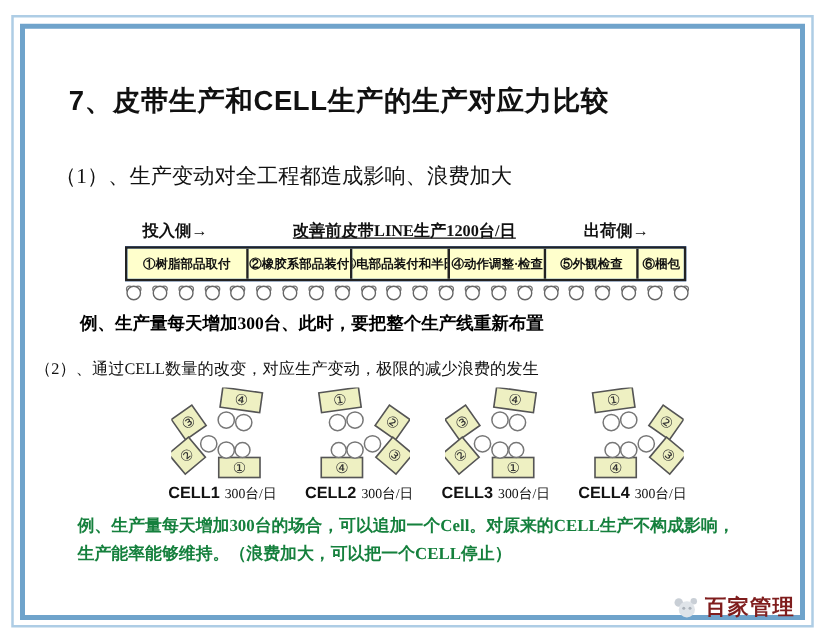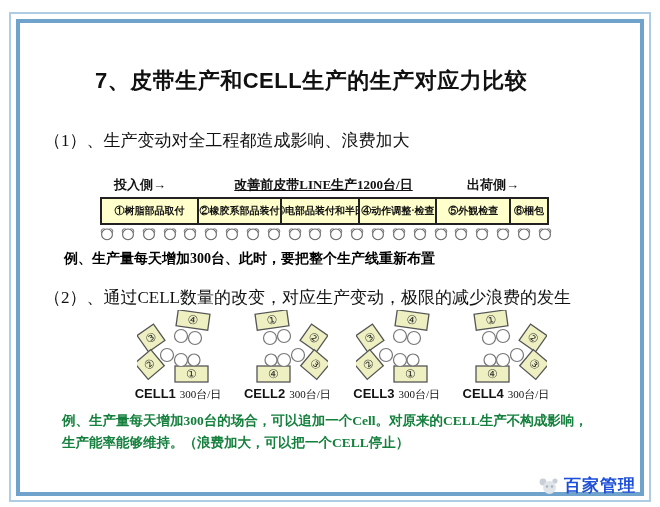--- a/index.html
+++ b/index.html
@@ -5,21 +5,21 @@
   html,body{margin:0;padding:0;background:#fff;}
   .slide{position:relative;width:660px;height:507px;background:#ffffff;overflow:hidden;
          font-family:"Liberation Serif","DejaVu Serif",serif;color:#111;}
   .frame-outer{position:absolute;left:9px;top:12px;right:9px;bottom:5px;
                border:2px solid #aecde5;pointer-events:none;}
   .frame-inner{position:absolute;left:16px;top:19px;right:16px;bottom:11px;
                border:4px solid #6fa3cb;pointer-events:none;}
 
   .title{position:absolute;left:55px;top:66px;width:560px;
          font-family:"Liberation Sans","DejaVu Sans",sans-serif;
-         font-weight:bold;font-size:22px;letter-spacing:.5px;margin-left:40px;}
+         font-weight:bold;font-size:22px;letter-spacing:.5px;}
   .h1{position:absolute;left:44px;top:129px;width:560px;font-size:17px;}
 
   
   .belt-labels{position:absolute;left:100px;top:176px;width:447px;height:18px;
                font-size:13px;font-weight:bold;}
   .belt-labels .in{position:absolute;left:14px;top:0;}
   .belt-labels .mid{position:absolute;left:0;right:0;text-align:center;top:0;text-decoration:underline;}
   .belt-labels .out{position:absolute;right:28px;top:0;}
   .process-table{position:absolute;left:100px;top:197px;width:445px;height:24px;
                  display:flex;border:2px solid #222;background:#3b82f6;}
@@ -27,36 +27,36 @@
                border-right:2px solid #222;background:#ffffcc;
                font-size:10px;font-weight:bold;white-space:nowrap;overflow:hidden;}
   .process-box:last-child{border-right:none;}
   .workers-row{position:absolute;left:100px;top:227px;width:452px;height:16px;
                display:flex;justify-content:space-between;}
   .worker{width:14px;height:14px;display:inline-block;}
 
   .example1{position:absolute;left:64px;top:250px;width:560px;
             font-size:14px;font-weight:bold;color:#000000;}
 
-  .h2{position:absolute;left:44px;top:286px;width:590px;font-size:17px;}
+  .h2{position:absolute;left:28px;top:286px;width:590px;font-size:13px;}
 
   .cells-row{position:absolute;left:132px;top:310px;width:420px;height:92px;
              display:flex;justify-content:space-between;}
   .cell-block{width:92px;display:flex;flex-direction:column;align-items:center;}
   .cell-diagram{width:82px;height:74px;}
   .cell-caption{margin-top:2px;font-size:12px;white-space:nowrap;}
   .cell-caption .cname{font-family:"Liberation Sans","DejaVu Sans",sans-serif;
                        font-weight:bold;font-size:13px;}
   .cell-caption .ccap{font-size:11px;margin-left:4px;}
 
   .example2{position:absolute;left:62px;top:410px;width:560px;
             font-size:13.5px;font-weight:bold;color:#15803d;line-height:1.65;}
 
   .watermark{position:absolute;right:24px;bottom:10px;display:flex;align-items:center;
-             color:#1d4ed8;font-family:"Liberation Sans","DejaVu Sans",sans-serif;
+             color:#7f1d1d;font-family:"Liberation Sans","DejaVu Sans",sans-serif;
              font-size:17px;font-weight:bold;letter-spacing:1px;}
   .watermark svg{margin-right:4px;}
 </style>
 </head>
 <body>
 
 <div class="slide">
   <div class="frame-outer"></div>
   <div class="frame-inner"></div>
 

